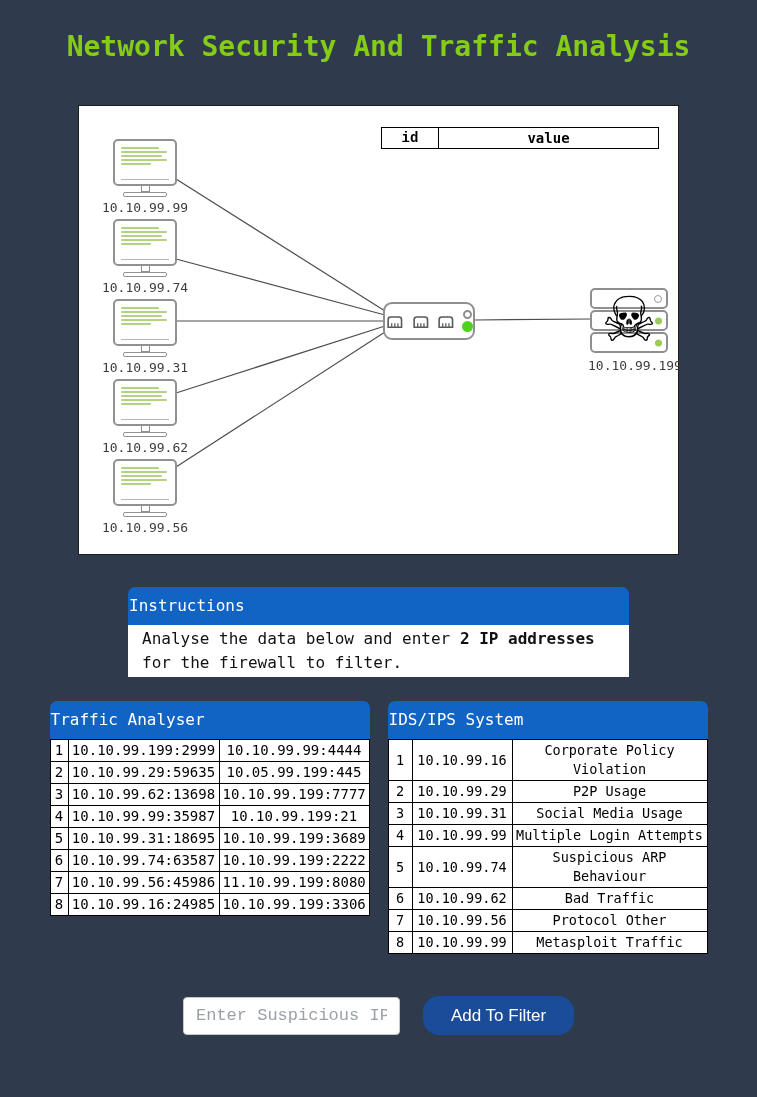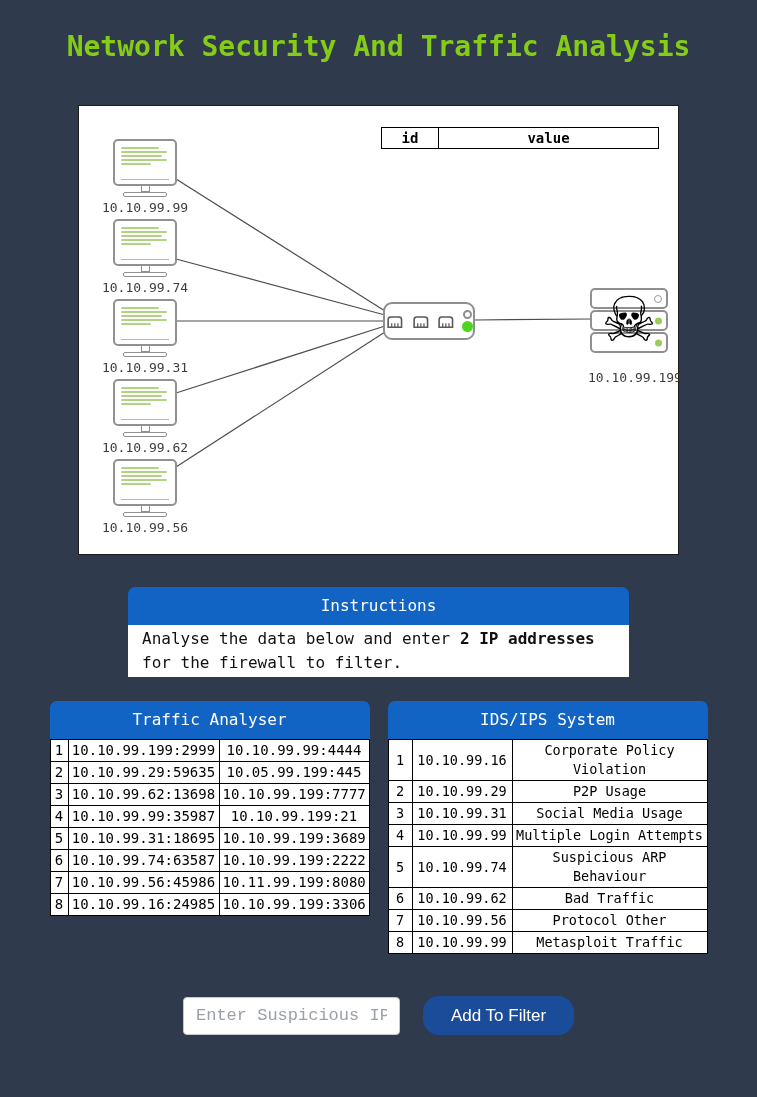--- a/index.html
+++ b/index.html
@@ -70,40 +70,40 @@
   .srv-dot { position: absolute; right: 4px; top: 50%; transform: translateY(-50%); width: 7px; height: 7px; border-radius: 50%; }
   .srv-dot.off { border: 1.5px solid #9a9a9a; background: #fff; width: 8px; height: 8px; }
   .srv-dot.on  { background: #9ccb5a; }
   .skull {
     position: absolute; left: 50%; top: 32px;
     transform: translate(-50%, -50%);
     font-family: "DejaVu Sans", sans-serif;
     font-size: 62px; line-height: 1; color: #000;
     z-index: 2; pointer-events: none;
   }
-  .srv-label { position: absolute; top: 82px; left: -2px; font-size: 13px; color: #3d3d3d; white-space: nowrap; text-align: right; }
+  .srv-label { position: absolute; top: 70px; left: -2px; font-size: 13px; color: #3d3d3d; white-space: nowrap; text-align: right; }
 
   .ftable { position: absolute; left: 302px; top: 21px; width: 278px; }
   .ftable-header {
     background: #1264c4; color: #fff;
     border-radius: 7px 7px 0 0;
     padding: 9px 15px;
     font-size: 16px; line-height: 25px;
   }
   .ftable table { width: 100%; border-collapse: collapse; background: #fff; }
   .ftable th { border: 1px solid #000; font-size: 14px; font-weight: bold; color: #000; padding: 2px 4px; text-align: center; }
-  .ftable th.col-id { width: 57px; }
+  .ftable th.col-id { width: 57px; font-family: Liberation Mono, monospace; }
 
   
   .instructions { width: 501px; margin: 32px auto 0; }
   .panel-header {
     background: #1264c4; color: #fff;
     border-radius: 7px 7px 0 0;
     padding: 8px 1px;
-    font-size: 16px; line-height: 22px; text-align: center;
+    font-size: 16px; line-height: 22px;
   }
   .instructions-body {
     background: #fff; color: #111;
     padding: 2px 14px;
     font-size: 16px; line-height: 24px;
   }
   .instructions-body strong { font-weight: bold; }
 
   
   .panels { display: flex; justify-content: center; align-items: flex-start; gap: 18px; margin: 24px auto 0; }
@@ -312,21 +312,21 @@
         <td>10.10.99.199:3689</td>
       </tr>
       <tr>
         <td class="col-num">6</td>
         <td class="col-src">10.10.99.74:63587</td>
         <td>10.10.99.199:2222</td>
       </tr>
       <tr>
         <td class="col-num">7</td>
         <td class="col-src">10.10.99.56:45986</td>
-        <td>10.11.99.199:8080</td>
+        <td>11.10.99.199:8080</td>
       </tr>
       <tr>
         <td class="col-num">8</td>
         <td class="col-src">10.10.99.16:24985</td>
         <td>10.10.99.199:3306</td>
       </tr>
     </tbody>
       </table>
   </div>
 

